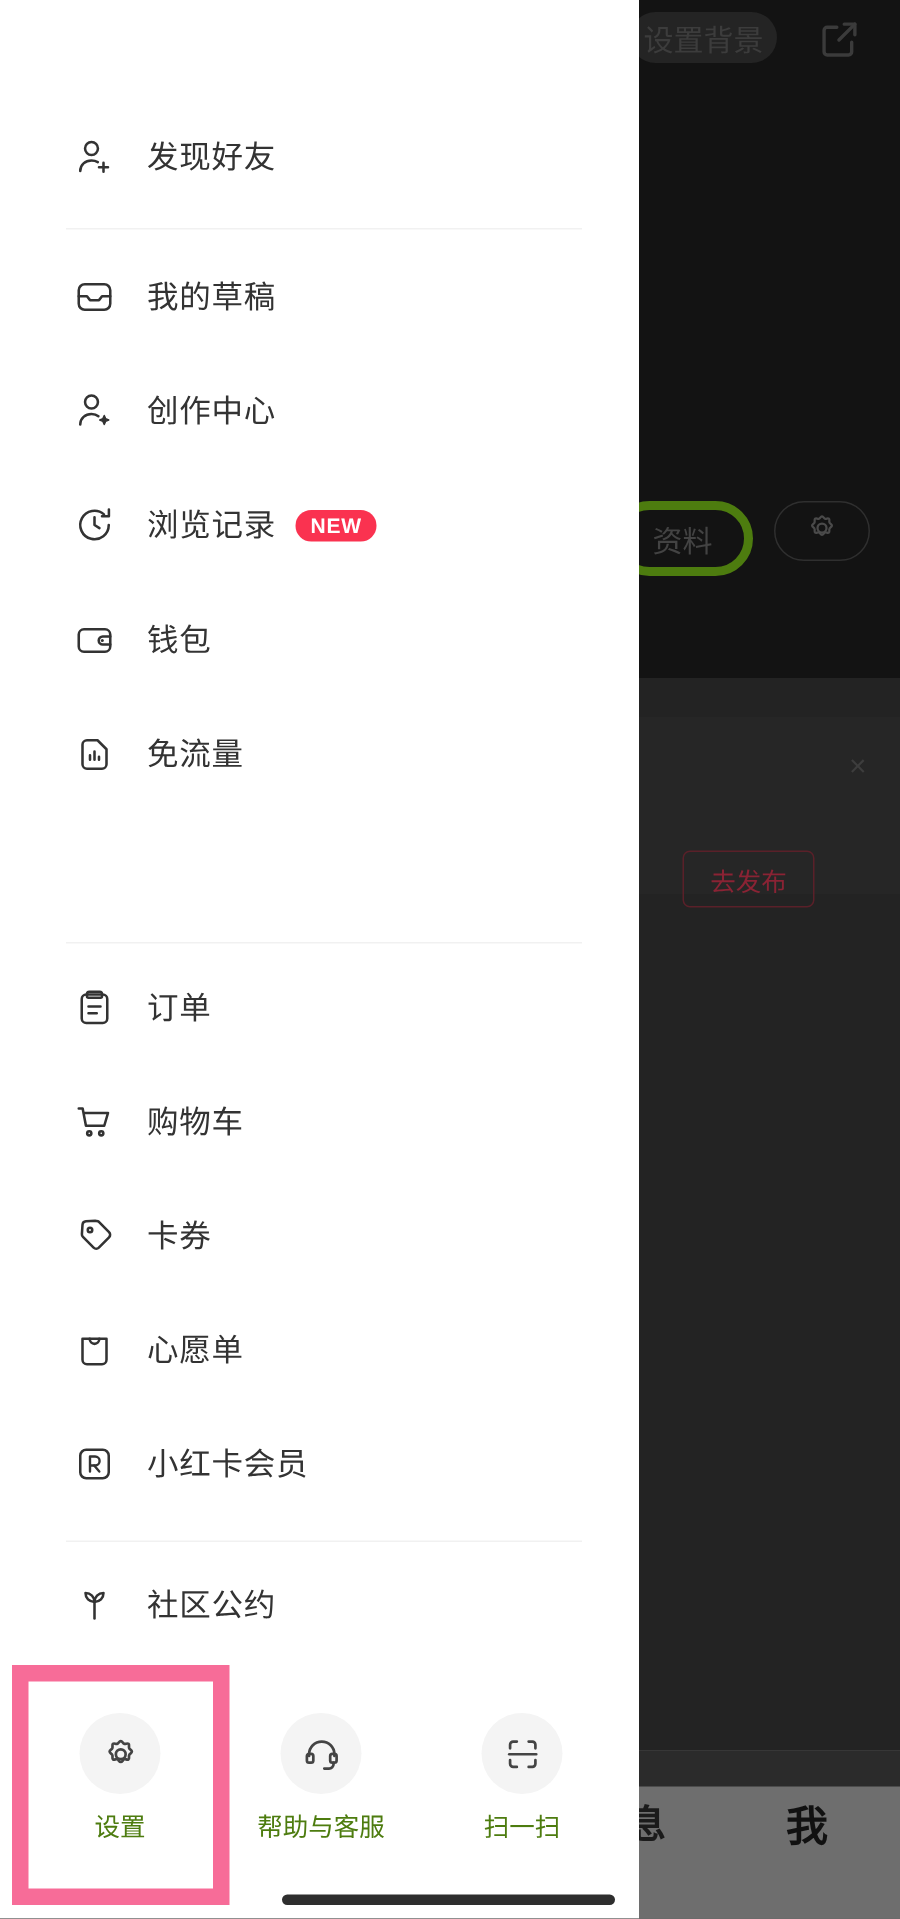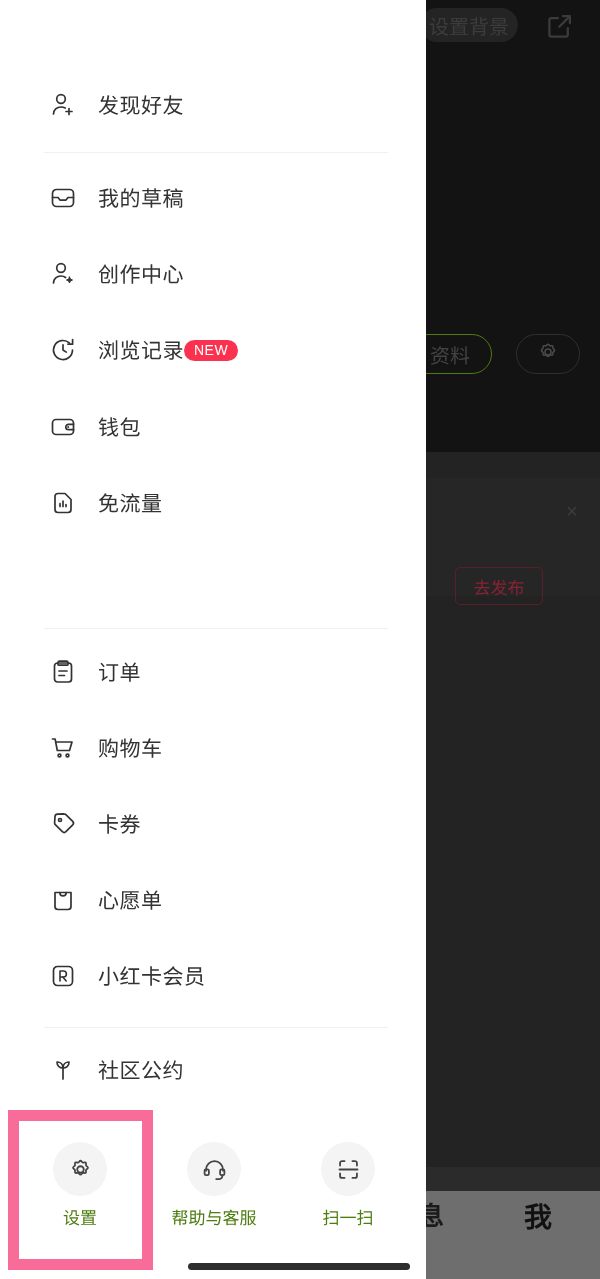--- a/index.html
+++ b/index.html
@@ -17,21 +17,21 @@
   .bg-upper{position:absolute;left:0;top:0;width:600px;height:452px;background:#131313;}
   .bg-lower{position:absolute;left:0;top:452px;width:600px;height:715px;background:#232323;}
   .bg-navbar{position:absolute;left:0;top:1167px;width:600px;height:112px;background:#6e6e6e;}
   .bg-navbar-top{position:absolute;left:0;top:1167px;width:600px;height:24px;background:#2b2b2b;}
 
   .bg-pill{
     position:absolute;display:flex;align-items:center;justify-content:center;
     border-radius:999px;color:#3c3c3c;font-size:20px;white-space:nowrap;
   }
   .bg-pill-bgset{left:420px;top:8px;width:98px;height:34px;background:#242424;gap:5px;}
-  .bg-pill-ziliao{left:408px;top:334px;width:82px;height:38px;border:1px solid #4d7c0f;color:#434343;}
+  .bg-pill-ziliao{left:408px;top:334px;width:82px;height:38px;border:6px solid #4d7c0f;color:#434343;}
   .bg-circle-gear{
     position:absolute;left:516px;top:334px;width:62px;height:38px;
     border:1px solid #2f2f2f;border-radius:999px;
     display:flex;align-items:center;justify-content:center;
   }
   .bg-share{position:absolute;left:543px;top:9px;width:34px;height:34px;}
 
   .bg-card{position:absolute;left:424px;top:478px;width:176px;height:118px;background:#262626;}
   .bg-publish-btn{
     position:absolute;left:455px;top:522px;width:86px;height:36px;
@@ -59,22 +59,22 @@
   .menu-icon{
     width:30px;height:30px;margin-left:48px;
     display:flex;align-items:center;justify-content:center;flex:none;
   }
   .menu-icon svg{display:block;}
   .menu-label{
     margin-left:20px;font-size:21px;color:#333;letter-spacing:0.5px;
     white-space:nowrap;line-height:1;
   }
   .badge-new{
-    background:#FA3250;color:#fff;
-    font-size:14px;font-weight:normal;letter-spacing:0.5px;
+    margin-left:13px;background:#FA3250;color:#fff;
+    font-size:14px;font-weight:bold;letter-spacing:0.5px;
     padding:3px 10px 4px;border-radius:999px;line-height:1;
     display:inline-flex;align-items:center;
   }
 
   .divider{
     position:absolute;left:44px;width:344px;height:1px;background:#f1f1f1;
   }
 
   
   .action-row{position:absolute;left:0;top:1122px;width:426px;height:130px;}

